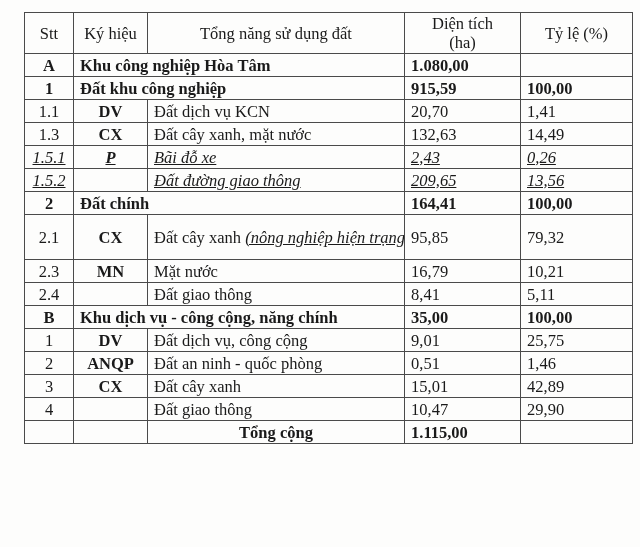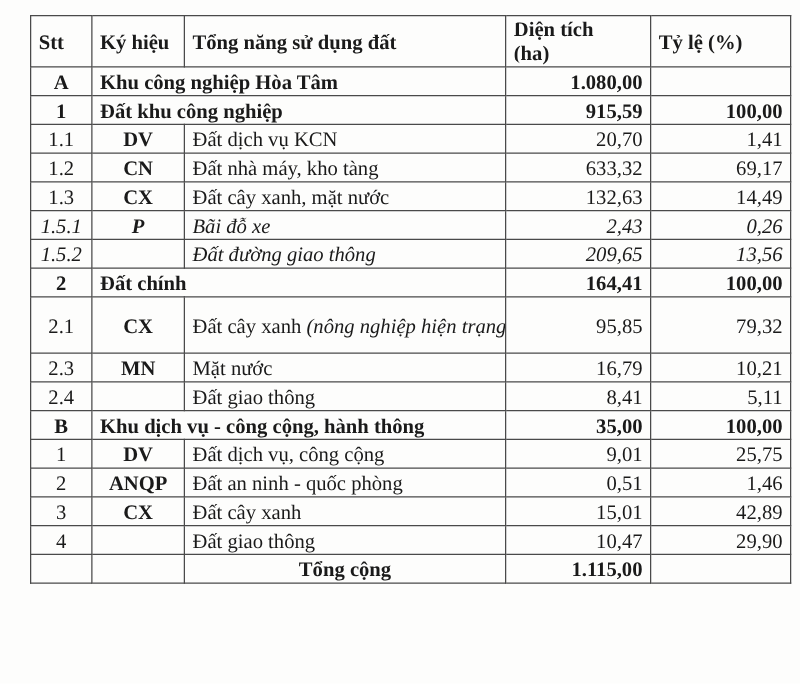--- a/index.html
+++ b/index.html
@@ -35,37 +35,37 @@
   table.land td, table.land th {
     border: 1.3px solid #4a4a4a;
     padding: 0 6px;
     height: 22px;
     line-height: 21px;
     vertical-align: middle;
     white-space: nowrap;
     overflow: hidden;
   }
   table.land th {
-    font-weight: bold;
+    font-weight: normal;
     height: 40px;
     line-height: 19px;
-    text-align: left;
+    text-align: center;
     font-size: 16.5px;
     border-radius: 20px;
   }
   col.c-stt { width: 49px; }
   col.c-code { width: 74px; }
   col.c-func { width: 257px; }
   col.c-area { width: 116px; }
   col.c-pct { width: 112px; }
 
   .center { text-align: center; }
-  .right { text-align: right; }
+  .right { text-align: left; }
   .bold { font-weight: bold; }
-  .italic { font-style: italic; }
+  .italic { font-style: italic; text-decoration: underline; }
   tr.tall td { height: 44px; }
   td.wrap { white-space: normal; line-height: 21px; }
   td.stt-bottom { vertical-align: bottom; padding-bottom: 1px; }
 </style>
 </head>
 <body>
 
 <div class="page">
   <table class="land">
     <colgroup>
@@ -101,27 +101,20 @@
       </tr>
 
       <tr>
         <td class="center">1.1</td>
         <td class="center bold">DV</td>
         <td>Đất dịch vụ KCN</td>
         <td class="right">20,70</td>
         <td class="right">1,41</td>
       </tr>
 
-      <tr>
-        <td class="center">1.2</td>
-        <td class="center bold">CN</td>
-        <td>Đất nhà máy, kho tàng</td>
-        <td class="right">633,32</td>
-        <td class="right">69,17</td>
-      </tr>
 
       <tr>
         <td class="center">1.3</td>
         <td class="center bold">CX</td>
         <td>Đất cây xanh, mặt nước</td>
         <td class="right">132,63</td>
         <td class="right">14,49</td>
       </tr>
 
 
@@ -169,21 +162,21 @@
       <tr>
         <td class="center">2.4</td>
         <td class="center bold"></td>
         <td>Đất giao thông</td>
         <td class="right">8,41</td>
         <td class="right">5,11</td>
       </tr>
 
       <tr>
         <td class="center bold">B</td>
-        <td class="bold" colspan="2">Khu dịch vụ - công cộng, hành thông</td>
+        <td class="bold" colspan="2">Khu dịch vụ - công cộng, năng chính</td>
         <td class="right bold">35,00</td>
         <td class="right bold">100,00</td>
       </tr>
 
       <tr>
         <td class="center">1</td>
         <td class="center bold">DV</td>
         <td>Đất dịch vụ, công cộng</td>
         <td class="right">9,01</td>
         <td class="right">25,75</td>

